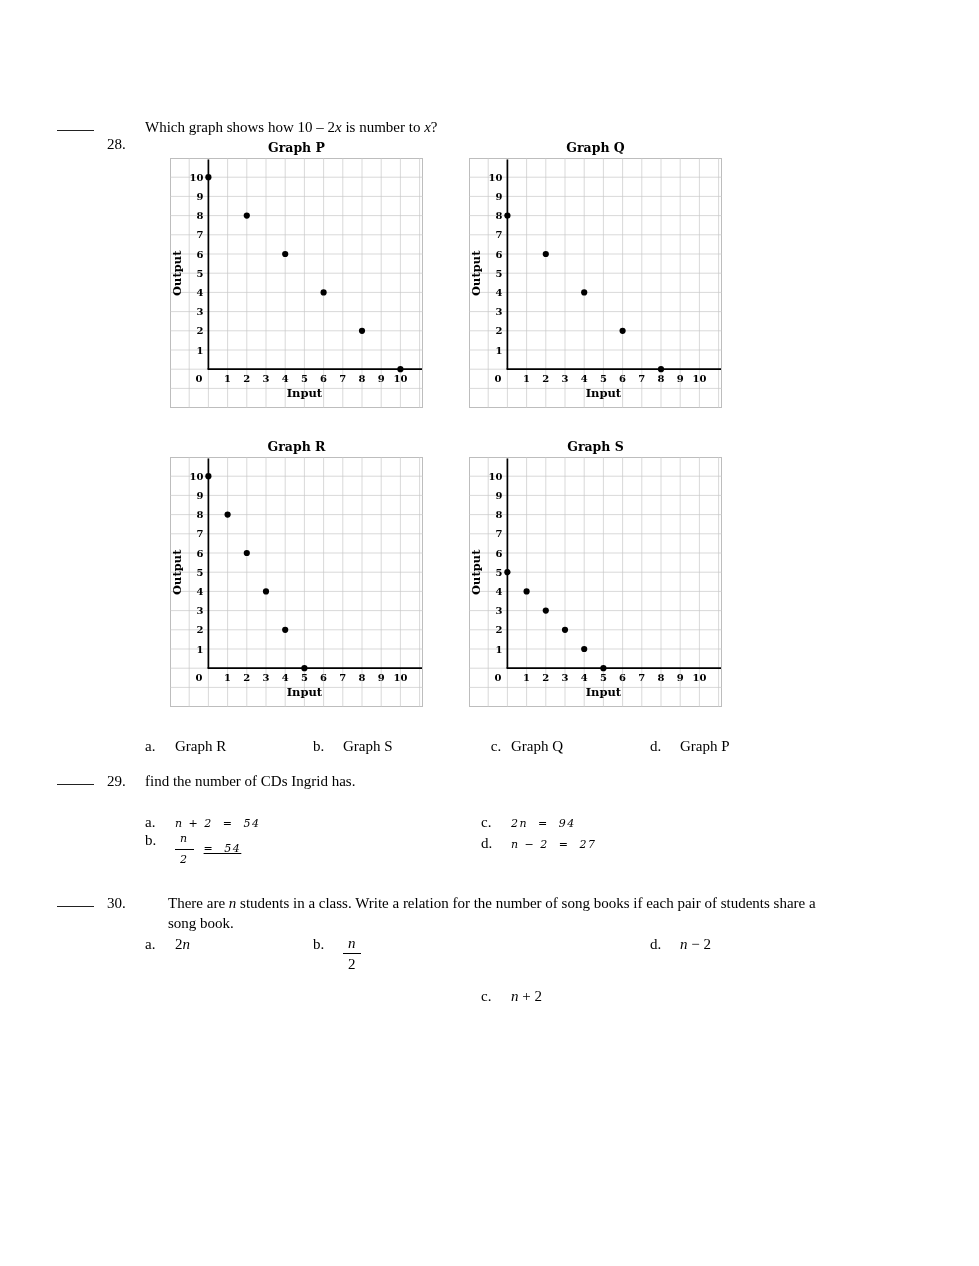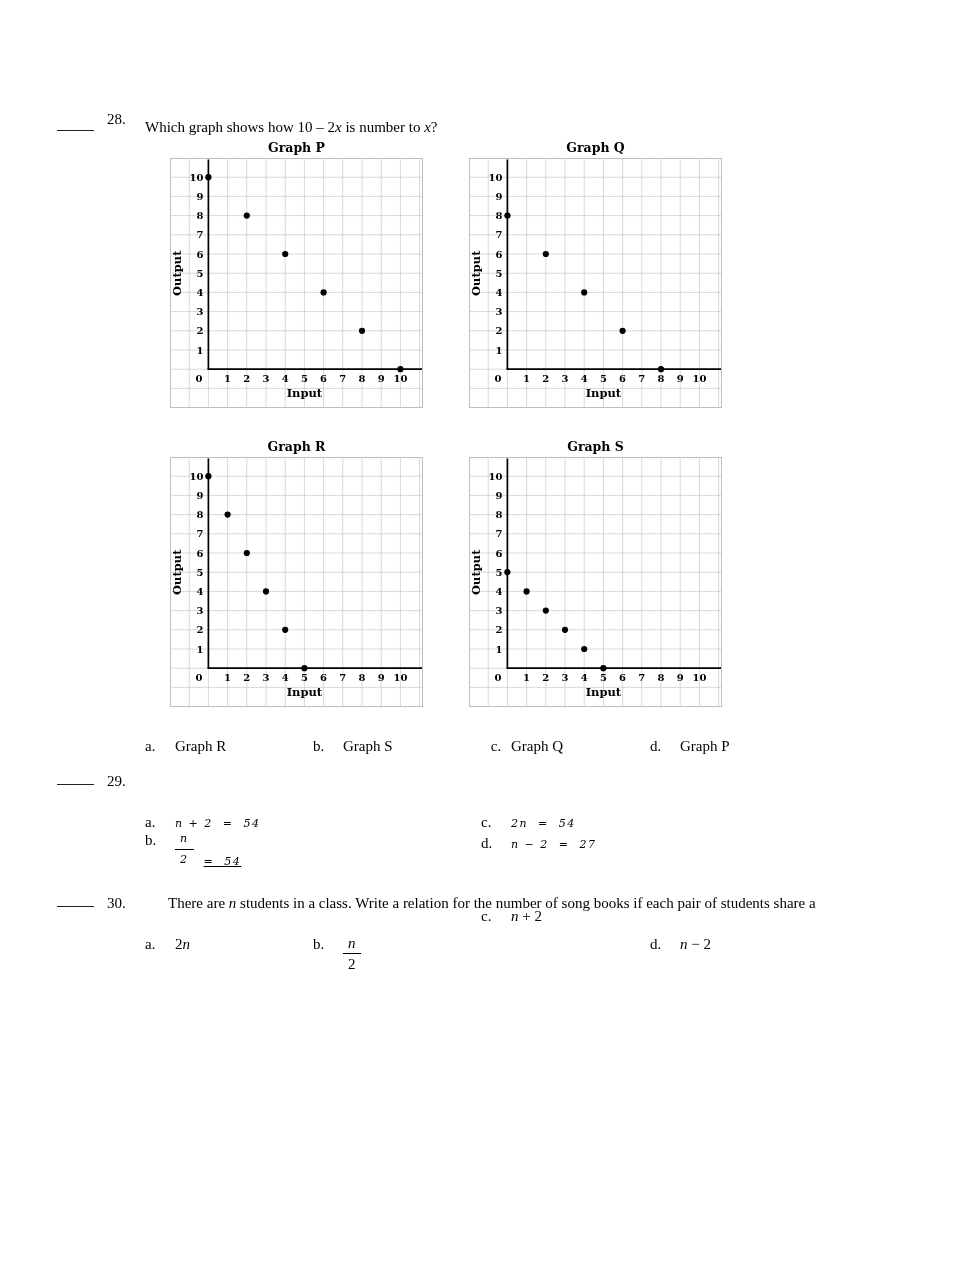--- a/index.html
+++ b/index.html
@@ -15,30 +15,30 @@
             font-family:"DejaVu Serif", serif; }
   .choice { position:absolute; white-space:nowrap; }
   .cletter { display:inline-block; width:30px; }
   .hand { font-style:italic; letter-spacing:1.5px; font-size:11px; white-space:pre;
           font-family:"DejaVu Serif", serif; }
   i { font-style:italic; }
   .fracrow { display:flex; align-items:flex-start; }
   .frac { display:inline-flex; flex-direction:column; align-items:center; line-height:18px; }
   .fnum { padding:0 5px 1px; border-bottom:1.2px solid #000; }
   .fden { padding-top:1px; }
-  .rhs { margin-top:22px; margin-left:10px;text-decoration:underline; }
+  .rhs { margin-top:9px; margin-left:10px;text-decoration:underline; }
   svg { display:block; }
 </style>
 </head>
 <body>
 
 <div class="page">
 
   <div class="blank" style="left:57px; top:117px;"></div>
-  <div class="abs qnum" style="left:107px; top:109px;">28.</div>
+  <div class="abs qnum" style="left:107px; top:134px;">28.</div>
   <div class="abs qtext" style="left:145px; top:117px;"><span>Which graph shows how 10 – 2</span><i>x</i><span> is number to </span><i>x</i><span>?</span></div>
 
   <div class="graph" style="left:170px; top:140px;">
     <div class="gtitle">Graph P</div>
     <svg width="253" height="250" viewBox="0 0 253 250">
         <rect x="0.5" y="0.5" width="252" height="249" fill="#ffffff" stroke="#bdbdbd" stroke-width="1"></rect>
         <line x1="19.2" y1="0" x2="19.2" y2="250" stroke="#c9c9c9" stroke-width="0.7"></line>
         <line x1="38.4" y1="0" x2="38.4" y2="250" stroke="#c9c9c9" stroke-width="0.7"></line>
         <line x1="57.599999999999994" y1="0" x2="57.599999999999994" y2="250" stroke="#c9c9c9" stroke-width="0.7"></line>
         <line x1="76.8" y1="0" x2="76.8" y2="250" stroke="#c9c9c9" stroke-width="0.7"></line>
@@ -283,42 +283,44 @@
   </div>
 
   <div class="choice" style="left:145px; top:736px;"><span class="cletter">a.</span><span>Graph R</span></div>
   <div class="choice" style="left:313px; top:736px;"><span class="cletter">b.</span><span>Graph S</span></div>
   <div class="choice" style="left:481px; top:736px;text-align:center;"><span class="cletter">c.</span><span>Graph Q</span></div>
   <div class="choice" style="left:650px; top:736px;"><span class="cletter">d.</span><span>Graph P</span></div>
 
   <div class="blank" style="left:57px; top:771px;"></div>
   <div class="abs qnum" style="left:107px; top:771px;">29.</div>
   <div class="abs qtext" style="left:145px; top:771px; width:790px;">
+      <span class="qline">find the number of CDs Ingrid has.</span>
     </div>
 
   <div class="choice" style="left:145px; top:812px;"><span class="cletter">a.</span><span class="hand">n + 2  =  54</span></div>
-  <div class="choice" style="left:481px; top:812px;"><span class="cletter">c.</span><span class="hand">2n  =  54</span></div>
+  <div class="choice" style="left:481px; top:812px;"><span class="cletter">c.</span><span class="hand">2n  =  94</span></div>
 
   <div class="choice fracrow" style="left:145px; top:830px;">
     <span class="cletter">b.</span>
     <span class="frac hand"><span class="fnum">n</span><span class="fden">2</span></span>
     <span class="hand rhs">=  54</span>
   </div>
   <div class="choice" style="left:481px; top:833px;"><span class="cletter">d.</span><span class="hand">n − 2  =  27</span></div>
 
   <div class="blank" style="left:57px; top:893px;"></div>
   <div class="abs qnum" style="left:107px; top:893px;">30.</div>
   <div class="abs qtext" style="left:145px; top:893px; width:790px;margin-left:23px;">
       <span class="qline"><span>There are </span><i>n</i><span> students in a class. Write a relation for the number of song books if each pair of students share a</span></span>
+      <span class="qline">song book.</span>
     </div>
 
   <div class="choice" style="left:145px; top:934px;"><span class="cletter">a.</span><span>2</span><i>n</i></div>
   <div class="choice fracrow" style="left:313px; top:934px;">
     <span class="cletter">b.</span>
     <span class="frac">
         <i class="fnum">n</i>
         <span class="fden">2</span>
       </span>
   </div>
-  <div class="choice" style="left:481px; top:906px;"><span class="cletter">c.</span><i>n</i><span> + 2</span></div>
+  <div class="choice" style="left:481px; top:986px;"><span class="cletter">c.</span><i>n</i><span> + 2</span></div>
   <div class="choice" style="left:650px; top:934px;"><span class="cletter">d.</span><i>n</i><span> − 2</span></div>
 
 </div>
 
 </body></html>

